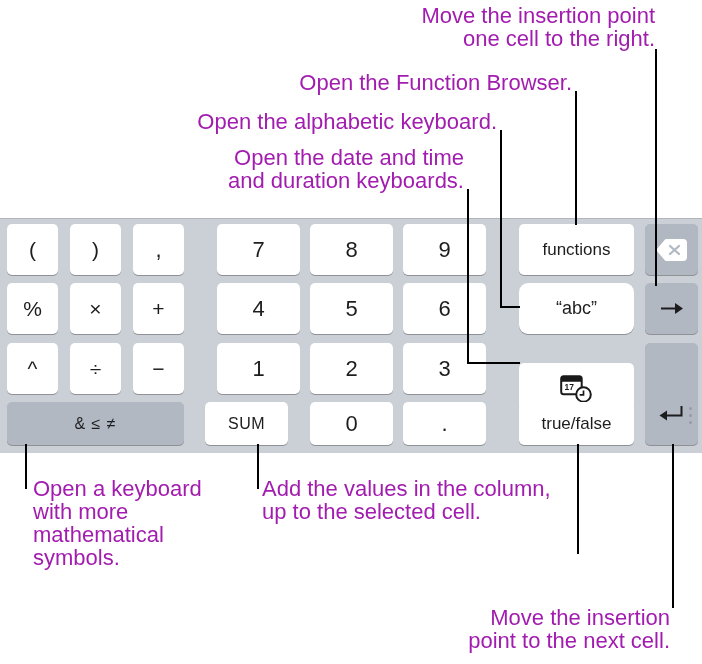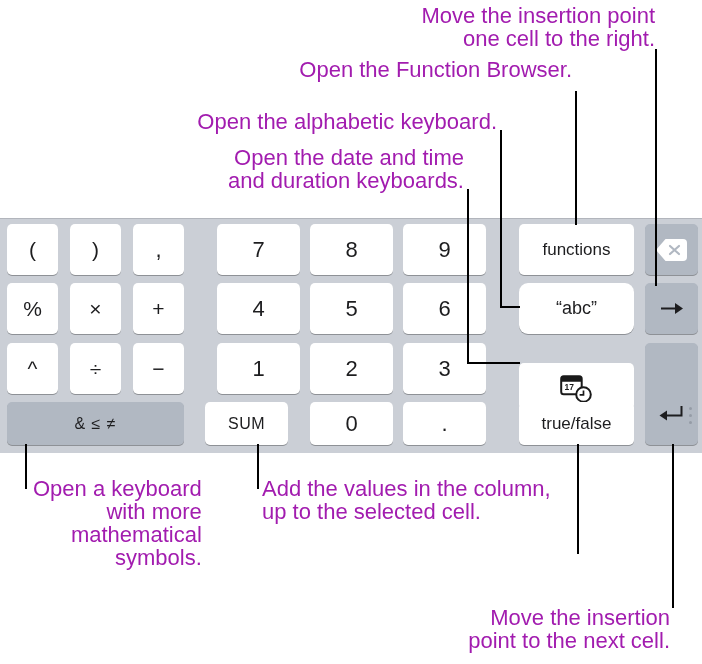--- a/index.html
+++ b/index.html
@@ -44,21 +44,21 @@
 </head>
 <body>
 
 <div id="canvas">
 
   <div class="caption right" style="top:4px;right:47px;">
     <div>Move the insertion point</div>
     <div>one cell to the right.</div>
   </div>
 
-  <div class="caption right" style="top:58px;right:130px;">
+  <div class="caption right" style="top:71px;right:130px;">
     <div>Open the Function Browser.</div>
   </div>
 
   <div class="caption right" style="top:146px;right:238px;">
     <div>Open the date and time</div>
     <div>and duration keyboards.</div>
   </div>
 
   <div class="caption right" style="top:110px;right:205px;">
     <div>Open the alphabetic keyboard.</div>
@@ -190,21 +190,21 @@
       <span class="klabel f-num">0</span>
       </div>
     <div class="key white" style="left:403px;top:184px;width:83px;height:43px;">
       <span class="klabel f-num">.</span>
       </div>
     <div class="key white" style="left:519px;top:184px;width:115px;height:43px;">
       <span class="klabel f-word">true/false</span>
       </div>
   </div>
 
-  <div class="caption left" style="top:477px;left:33px;text-align:right;">
+  <div class="caption left" style="top:477px;left:33px;">
     <div>Open a keyboard</div>
     <div>with more</div>
     <div>mathematical</div>
     <div>symbols.</div>
   </div>
 
   <div class="caption left" style="top:477px;left:262px;">
     <div>Add the values in the column,</div>
     <div>up to the selected cell.</div>
   </div>

